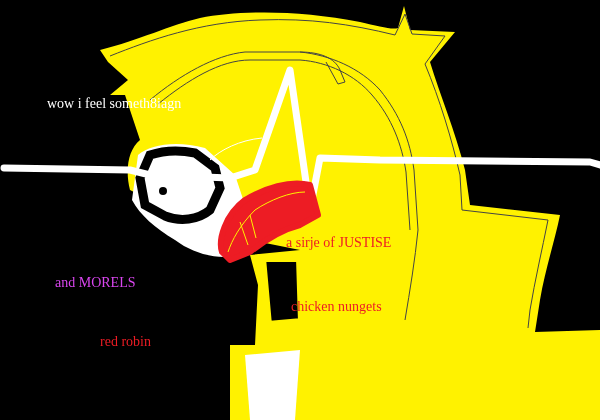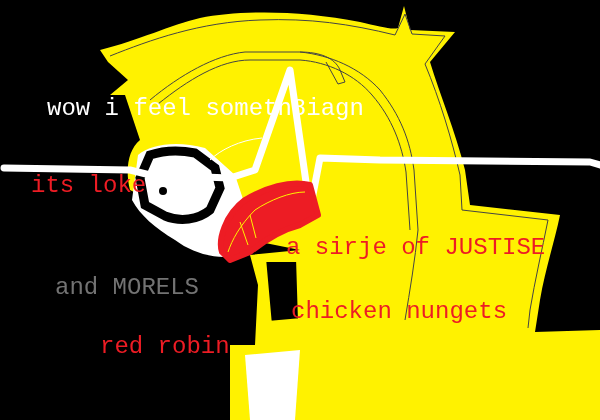--- a/index.html
+++ b/index.html
@@ -5,22 +5,22 @@
   html, body { margin: 0; padding: 0; background: #000; }
   .canvas {
     position: relative;
     width: 600px; height: 420px;
     background: #000000;
     overflow: hidden;
   }
   .canvas svg { position: absolute; left: 0; top: 0; }
   .caption {
     position: absolute;
-    font-family: Liberation Mono, monospace;
-    font-size: 24px;
+    font-family: Liberation Serif, serif;
+    font-size: 14px;
     line-height: 1;
     white-space: nowrap;
   }
 </style>
 </head>
 <body>
 
 <div class="canvas">
 
   <svg width="600" height="420" viewBox="0 0 600 420">
@@ -50,18 +50,17 @@
     <g>
       <path d="M222,252 C218,240 225,215 245,200 C265,188 290,180 310,185 L318,215 L300,225 C280,230 265,240 250,252 L230,260 Z" fill="#ED1C24" stroke="#ED1C24" stroke-width="6" stroke-linejoin="round"></path>
       <path d="M228,252 C232,240 240,225 255,210 C270,200 290,192 305,192" fill="none" stroke="#FFF200" stroke-width="1"></path>
       <path d="M240,222 L248,245 M250,215 L256,238" fill="none" stroke="#FFF200" stroke-width="1"></path>
     </g>
 
     <path d="M210,160 C220,150 240,140 262,138" fill="none" stroke="#FFFFFF" stroke-width="1"></path>
   </svg>
 
   <div class="caption" style="left:47px; top:97px; color:#FFFFFF;">wow i feel someth8iagn</div>
-  <div class="caption" style="left:31px; top:174px; color:#ED1C24;">its loke</div>
   <div class="caption" style="left:286px; top:226px; color:#ED1C24;margin-top:10px;">a sirje of JUSTISE</div>
-  <div class="caption" style="left:55px; top:276px; color:#737373;text-align:center;">and MORELS</div>
+  <div class="caption" style="left:55px; top:276px; color:#d946ef;text-align:center;">and MORELS</div>
   <div class="caption" style="left:100px; top:335px; color:#ED1C24;">red robin</div>
   <div class="caption" style="left:291px; top:300px; color:#ED1C24;">chicken nungets</div>
 </div>
 
 </body></html>

